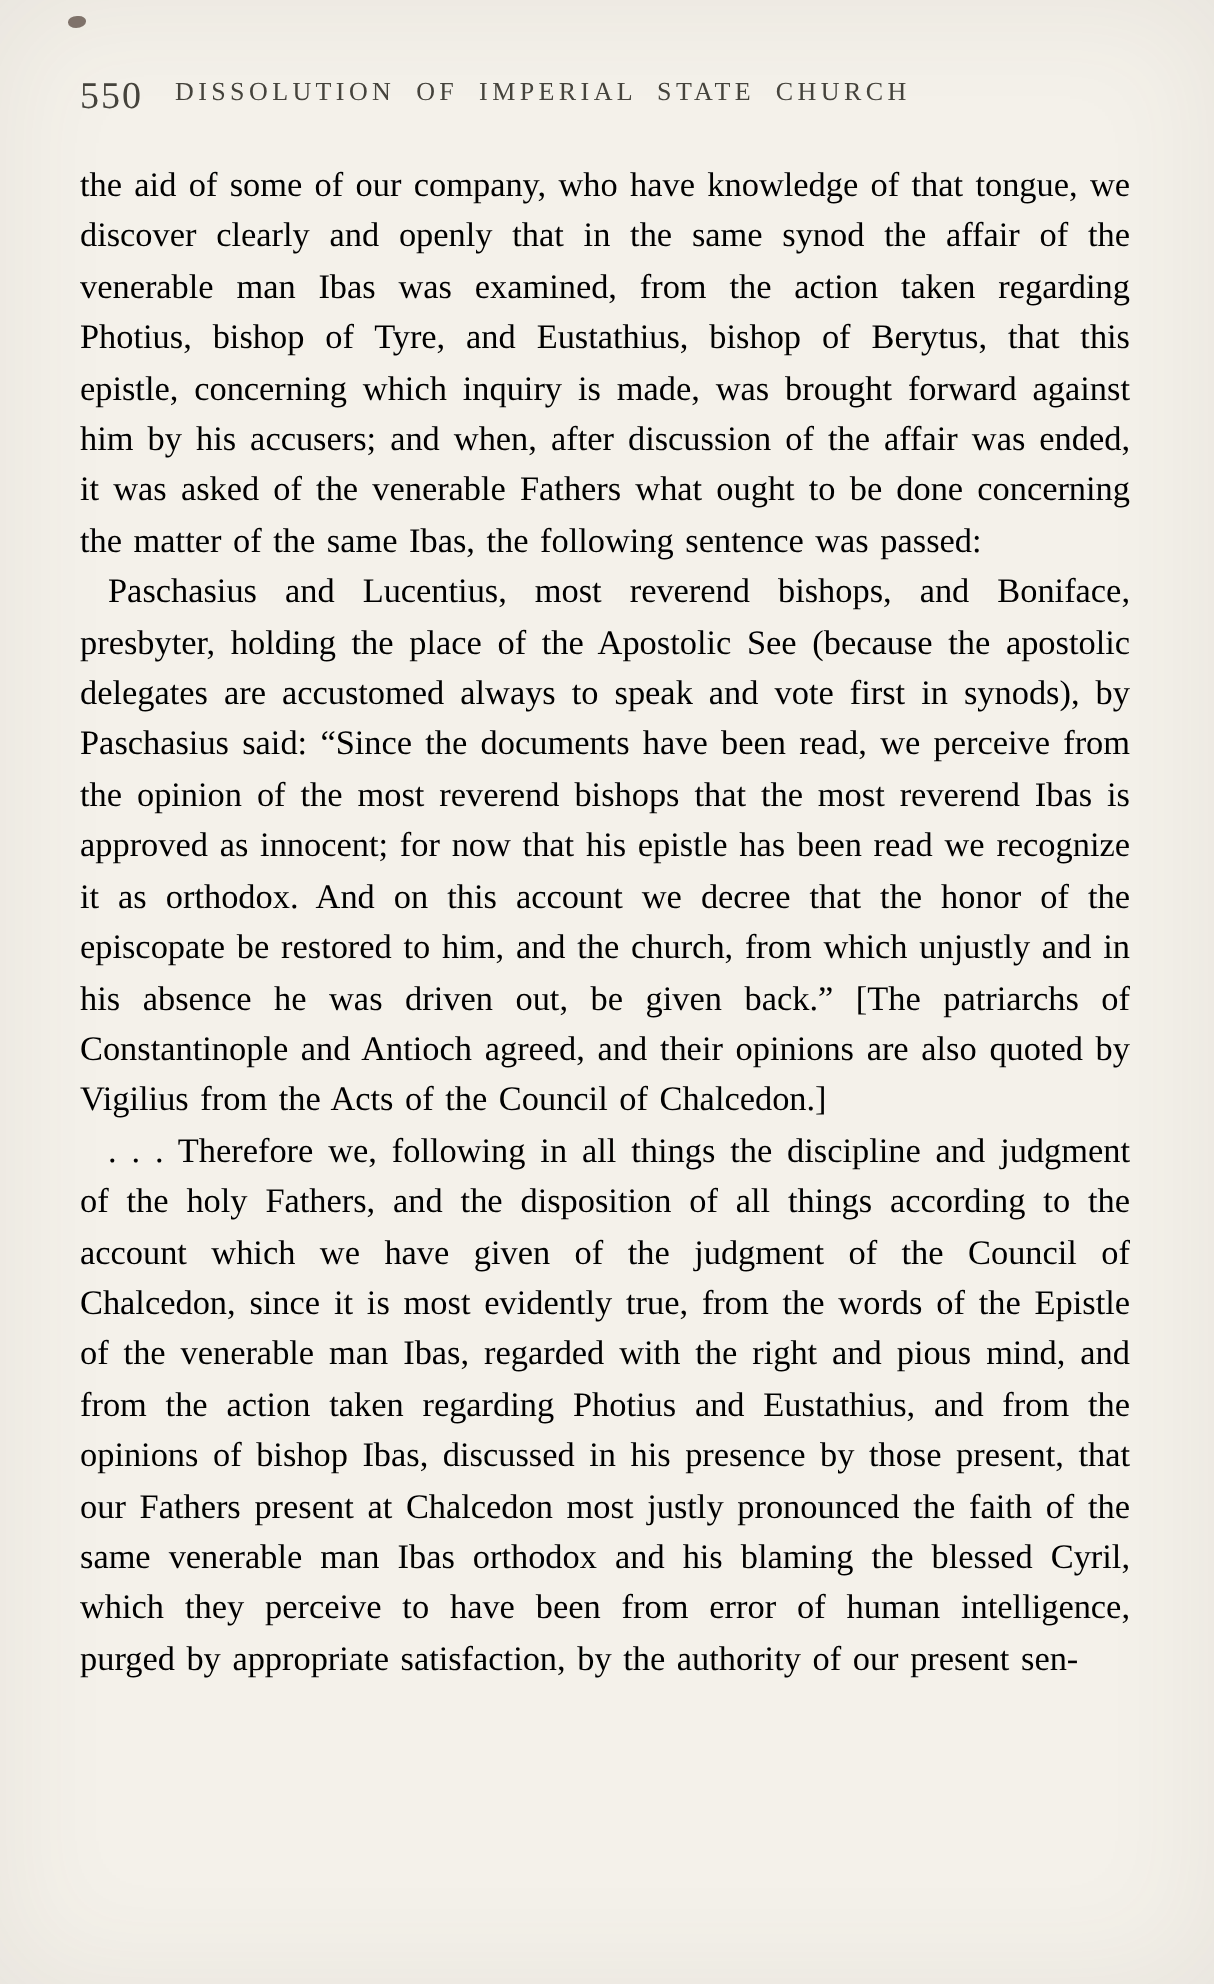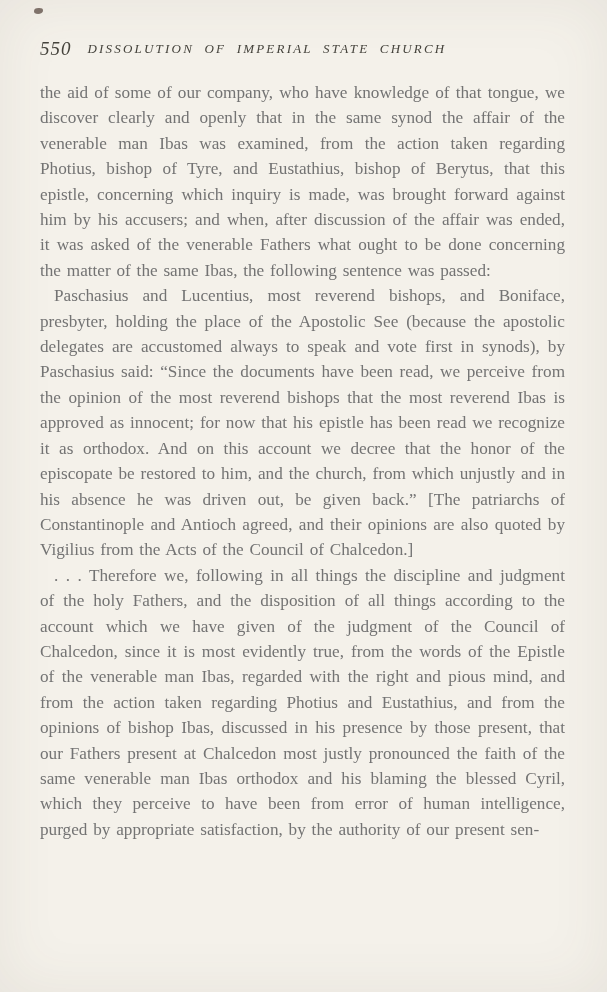--- a/index.html
+++ b/index.html
@@ -29,44 +29,43 @@
     top: 8px;
     left: 34px;
     width: 9px;
     height: 6px;
     background: #5a4a42;
     border-radius: 50% 40% 55% 45%;
     opacity: 0.75;
   }
   .running-header {
     display: flex;
-    align-items: center;
+    align-items: flex-start;
     margin: 8px 0 20px 0;
     white-space: nowrap;
-    font-style: italic;
   }
   .page-number {
     font-size: 19px;
     letter-spacing: 1px;
     margin-right: 16px;
     color: #45433c;
   }
   .header-title {
     font-size: 13px;
     letter-spacing: 2.2px;
     word-spacing: 5px;
     color: #45433c;
   }
   .body-text p {
     margin: 0;
     font-size: 17.2px;
     line-height: 25.4px;
     text-align: justify;
     word-spacing: 1.5px;
-    color: #737373;
+    color: #000000;
   }
   .body-text p.indent {
     text-indent: 14px;
   }
 </style>
 </head>
 <body>
 
 <div class="page">
   <div class="speck"></div>

